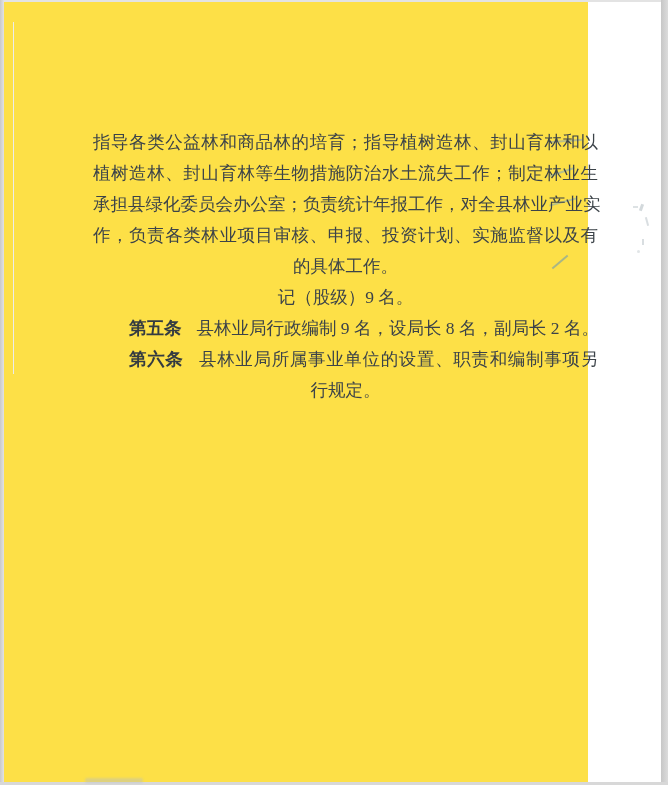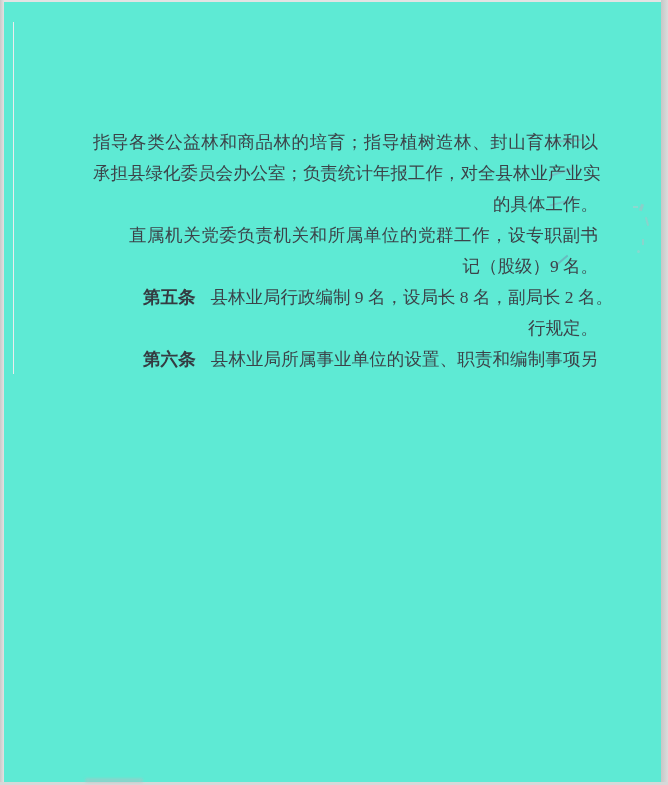--- a/index.html
+++ b/index.html
@@ -7,23 +7,23 @@
     padding: 0;
   }
   body {
     width: 668px;
     height: 785px;
     overflow: hidden;
     font-family: "Liberation Serif", "DejaVu Serif", serif;
   }
   .scan-page {
     position: relative;
-    width: 668px;
+    width: 588px;
     height: 785px;
-    background: #5eead4;
+    background: #fde047;
   }
   
   .edge-left {
     position: absolute; left: 0; top: 0;
     width: 4px; height: 785px;
     background: linear-gradient(to right, #c9c9c9, #e2e2e2);
   }
   .edge-right {
     position: absolute; left: 661px; top: 0;
     width: 7px; height: 785px;
@@ -79,34 +79,33 @@
     left: 93px;
     top: 127px;
     width: 505px;
     color: #3c4349;
     font-size: 17.5px;
   }
   .line {
     height: 31px;
     line-height: 31px;
     white-space: nowrap;
-    text-align: right;
+    text-align: center;
   }
   .line.justify {
     text-align: justify;
     text-align-last: justify;
   }
   .line.indent {
     padding-left: 36px;
   }
   .article-head {
     font-family: Liberation Serif, serif;
     font-weight: bold;
     color: #343b41;
-    margin-left: 14px;
   }
   .head-gap {
     display: inline-block;
     width: 0.85em;
   }
 </style>
 </head>
 <body>
 
 <div class="scan-page">
@@ -123,22 +122,23 @@
   <div class="artifact strike-3"></div>
   <div class="artifact strike-4"></div>
   <div class="artifact speck-1"></div>
   <div class="artifact speck-2"></div>
   <div class="artifact speck-3"></div>
   <div class="artifact speck-4"></div>
   <div class="artifact speck-5"></div>
 
   <div class="doc-body" id="doc-body">
       <div class="line justify"><span>指导各类公益林和商品林的培育；指导植树造林、封山育林和以</span></div>
+      <div class="line justify"><span>植树造林、封山育林等生物措施防治水土流失工作；制定林业生</span></div>
       <div class="line justify"><span>承担县绿化委员会办公室；负责统计年报工作，对全县林业产业实</span></div>
+      <div class="line justify"><span>作，负责各类林业项目审核、申报、投资计划、实施监督以及有</span></div>
       <div class="line"><span>的具体工作。</span></div>
-      <div class="line justify indent"><span>直属机关党委负责机关和所属单位的党群工作，设专职副书</span></div>
       <div class="line"><span>记（股级）9 名。</span></div>
       <div class="line justify indent"><span class="article-head">第五条</span><span class="head-gap"></span><span>县林业局行政编制 9 名，设局长 8 名，副局长 2 名。</span></div>
+      <div class="line justify indent"><span class="article-head">第六条</span><span class="head-gap"></span><span>县林业局所属事业单位的设置、职责和编制事项另</span></div>
       <div class="line"><span>行规定。</span></div>
-      <div class="line justify indent"><span class="article-head">第六条</span><span class="head-gap"></span><span>县林业局所属事业单位的设置、职责和编制事项另</span></div>
     </div>
 
 </div>
 
 </body></html>

